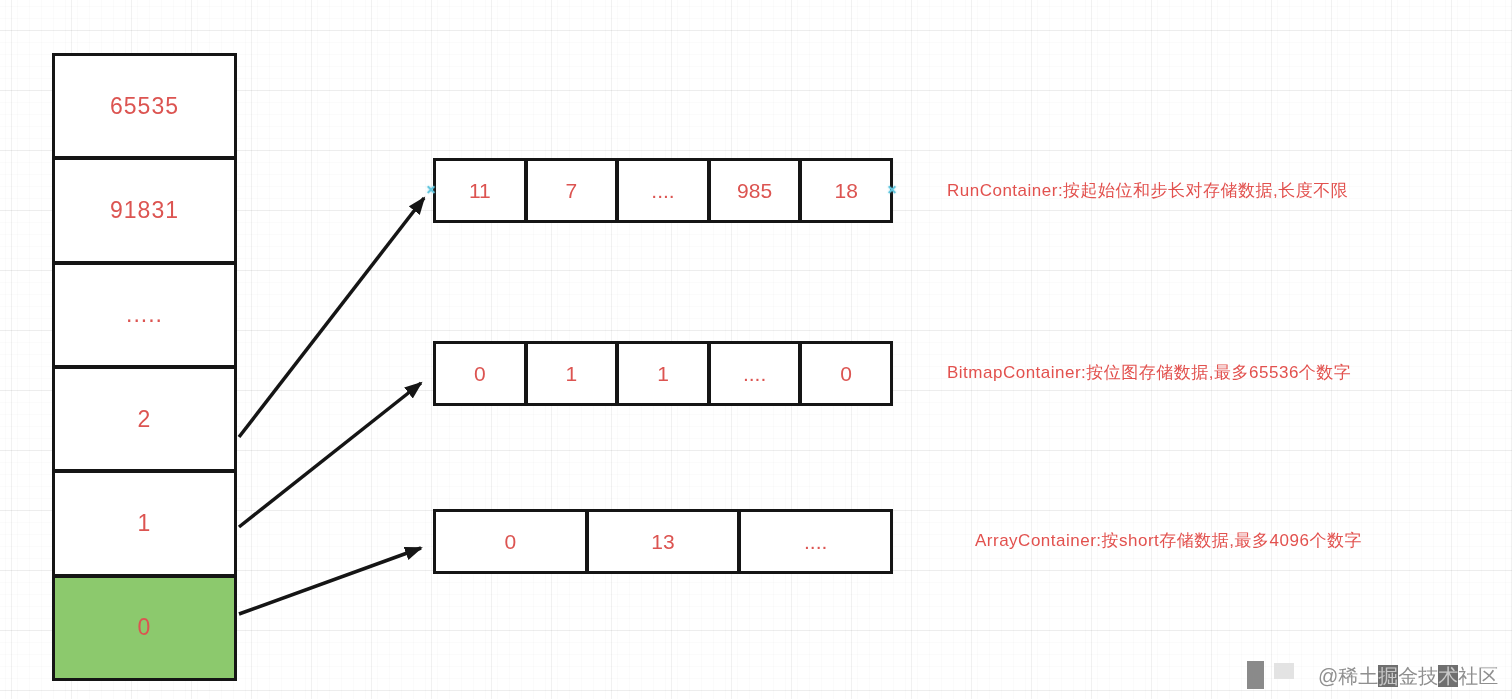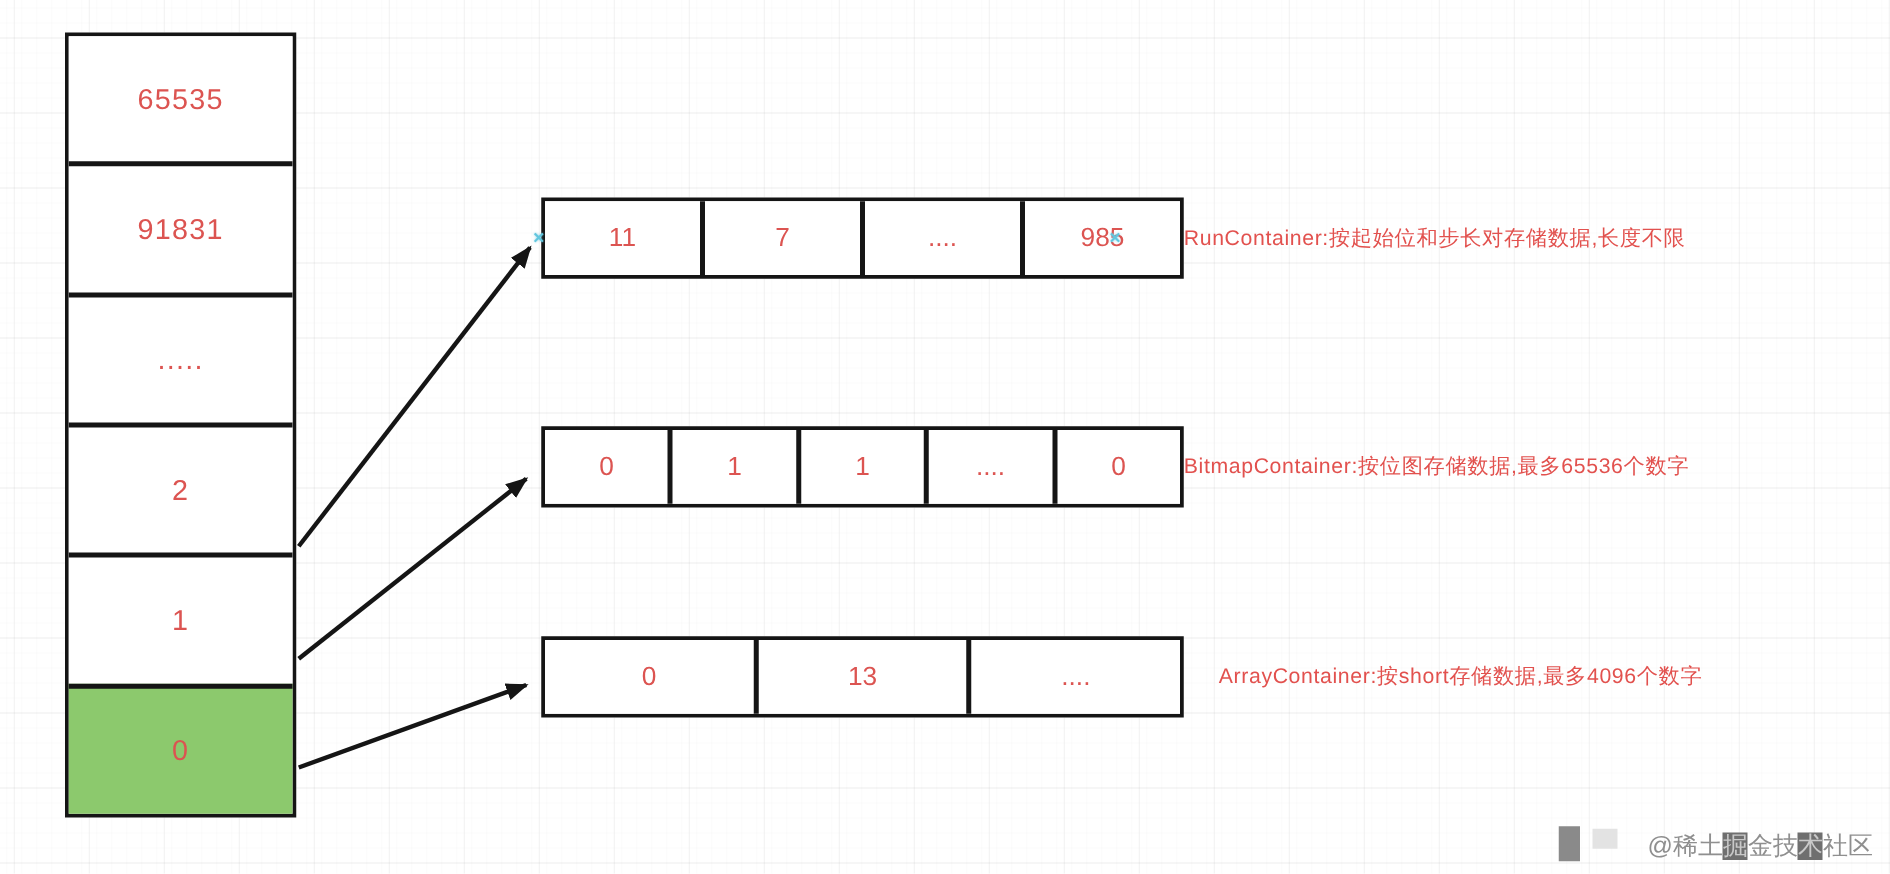--- a/index.html
+++ b/index.html
@@ -22,21 +22,21 @@
       linear-gradient(to right, rgba(0,0,0,0.015) 1px, transparent 1px),
       linear-gradient(to bottom, rgba(0,0,0,0.015) 1px, transparent 1px);
     background-size: 60px 60px, 60px 60px, 12px 12px, 12px 12px;
     background-position: 11px 0, 0 30px, 5px 0, 0 6px;
   }
 
   
   .stack {
     position: absolute;
     left: 52px;
-    top: 26px;
+    top: 53px;
     width: 185px;
     height: 628px;
     border: 3px solid #151515;
     box-sizing: border-box;
     display: flex;
     flex-direction: column;
     background: #ffffff;
   }
   .stack-cell {
     flex: 1;
@@ -47,21 +47,21 @@
     font-size: 23px;
     letter-spacing: 1px;
     background: #ffffff;
   }
   .stack-cell + .stack-cell { border-top: 4px solid #151515; }
   .stack-cell.hl-stack { background: #8cc96d; }
 
   
   .hrow {
     position: absolute;
-    width: 514px;
+    width: 460px;
     height: 65px;
     border: 3px solid #151515;
     box-sizing: border-box;
     display: flex;
     background: #ffffff;
   }
   .row1 { left: 433px; top: 158px; }
   .row2 { left: 433px; top: 341px; }
   .row3 { left: 433px; top: 509px; }
   .hcell {
@@ -177,20 +177,23 @@
       </div>
     <div class="hcell">
         <span>7</span>
       </div>
     <div class="hcell">
         <span>....</span>
       </div>
     <div class="hcell">
         <span>985</span>
       </div>
+    <div class="hcell">
+        <span>18</span>
+      </div>
   </div>
   <span class="endpoint ep-left">✕</span>
   <span class="endpoint ep-right">✕</span>
 
   <div class="hrow row2">
     <div class="hcell">
         <span>0</span>
       </div>
     <div class="hcell">
         <span>1</span>

